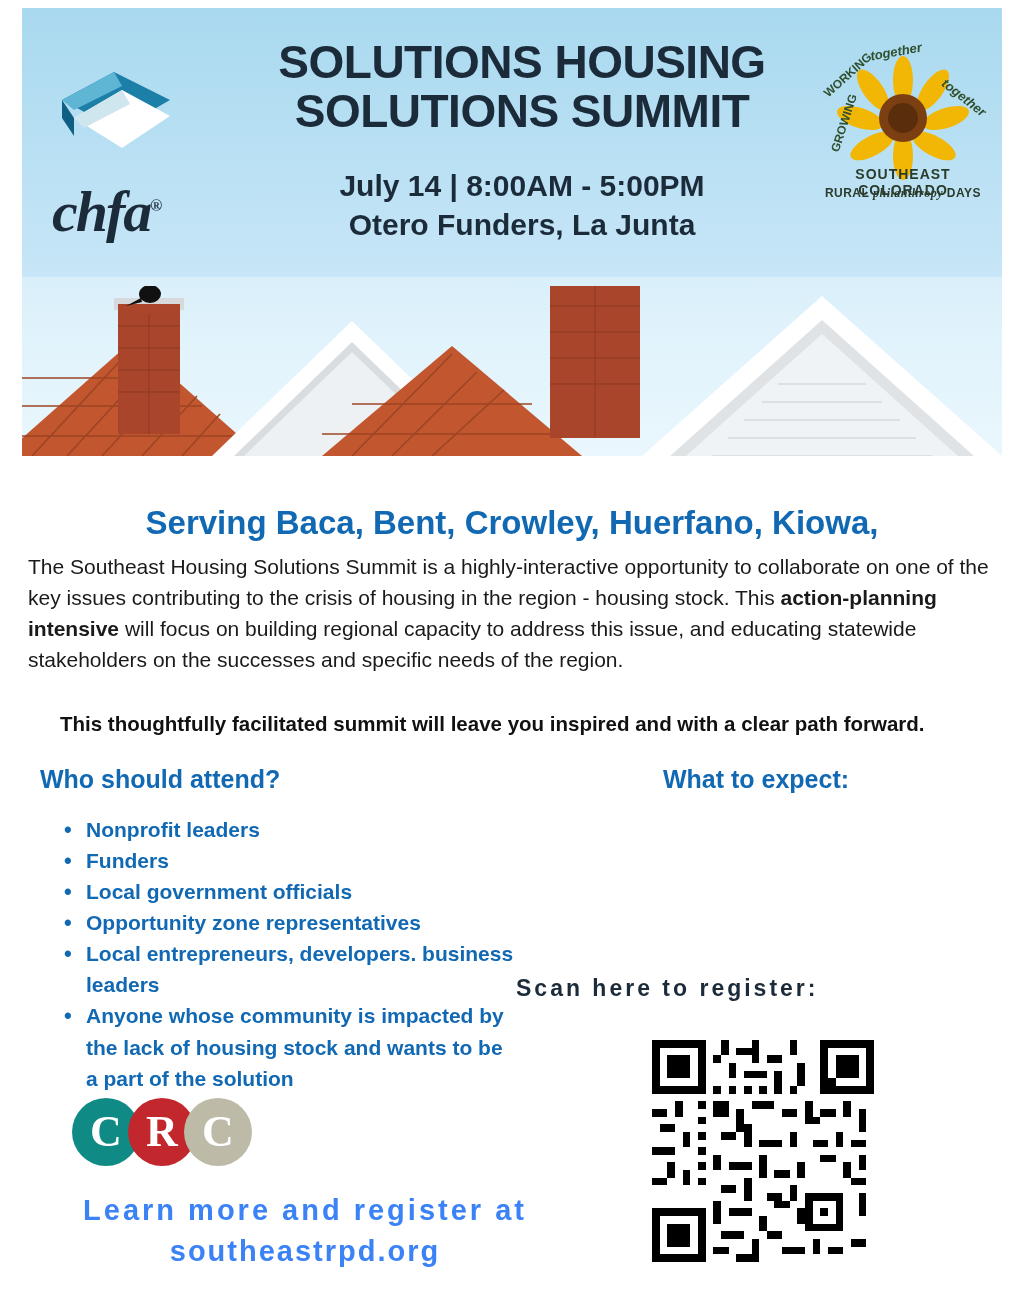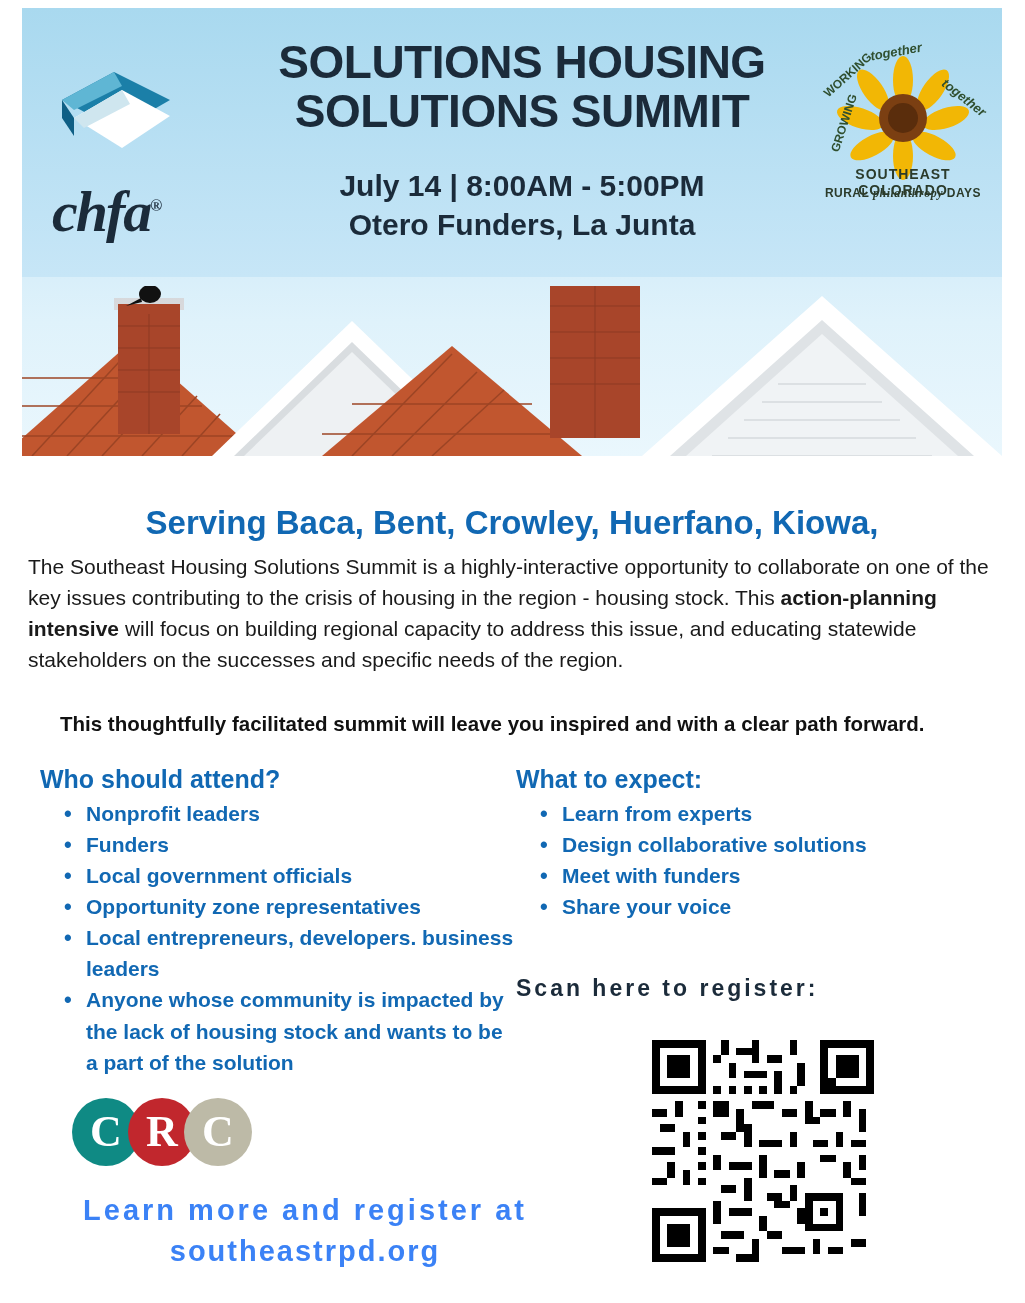--- a/index.html
+++ b/index.html
@@ -150,26 +150,27 @@
     position: absolute;
     left: 40px;
     top: 765px;
     width: 480px;
   }
   .col-right {
     position: absolute;
     left: 516px;
     top: 765px;
     width: 480px;
+    text-align: center;
   }
   .col-head {
     font-size: 25px;
     font-weight: bold;
     color: #1168b3;
-    margin-bottom: 4px;
+    margin-bottom: 20px;
   }
   ul.blue-list {
     margin: 0;
     padding-left: 22px;
     list-style: none;
   }
   ul.blue-list li {
     position: relative;
     font-size: 21px;
     font-weight: bold;
@@ -379,26 +380,20 @@
     <li>Funders</li>
     <li>Local government officials</li>
     <li>Opportunity zone representatives</li>
     <li>Local entrepreneurs, developers. business leaders</li>
     <li>Anyone whose community is impacted by the lack of housing stock and wants to be a part of the solution</li>
   </ul>
 </div>
 
 <div class="col-right">
   <div class="col-head">What to expect:</div>
-  <ul class="blue-list">
-    <li>Learn from experts</li>
-    <li>Design collaborative solutions</li>
-    <li>Meet with funders</li>
-    <li>Share your voice</li>
-  </ul>
 </div>
 
 <div class="scan-head">Scan here to register:</div>
 <div class="qr-wrap">
   <svg width="222" height="222" viewBox="0 0 29 29" shape-rendering="crispEdges">
     <rect width="29" height="29" fill="#ffffff"></rect>
     <g fill="#000000">
 
       <rect x="0" y="0" width="7" height="1"></rect>
         <rect x="0" y="6" width="7" height="1"></rect>

